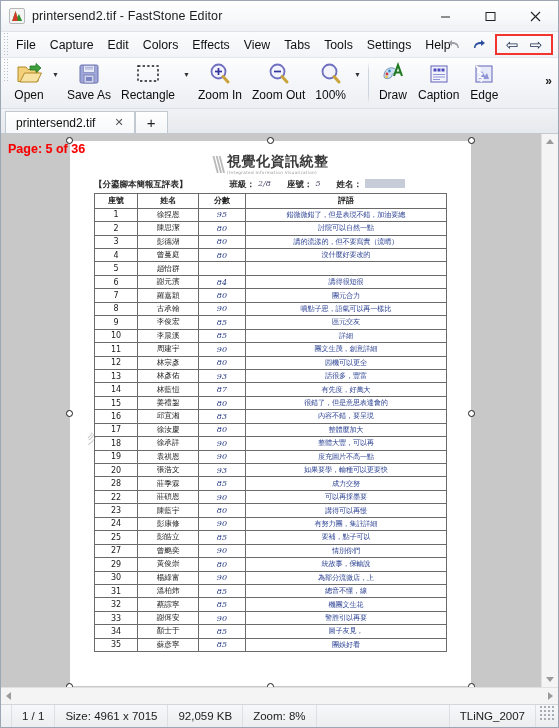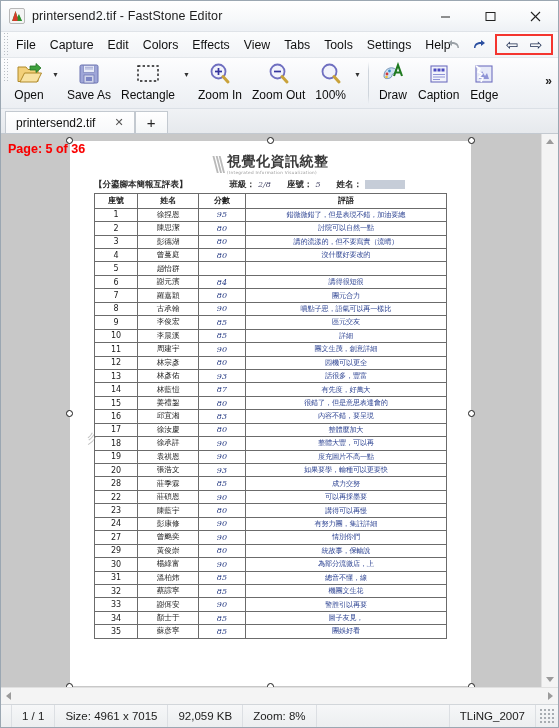--- a/index.html
+++ b/index.html
@@ -219,21 +219,21 @@
     width: 16px; height: 16px;
     display: flex; align-items: center; justify-content: center;
     font-size: 8px; color: #8d8d8d;
   }
 
   
   .statusbar {
     height: 22px; flex: 0 0 22px;
     background: linear-gradient(to bottom,#f6f7f8,#eceef0);
     border-top: 1px solid #d2d6da;
-    display: flex; align-items: center;
+    display: flex; align-items: flex-start;
     font-size: 11.5px; color: #1b1b1b;
     position: relative;
   }
   .sb-cell {
     height: 22px;
     display: flex; align-items: center;
     padding: 0 10px;
     border-right: 1px solid #dcdfe3;
     box-sizing: border-box;
     white-space: nowrap;
@@ -275,21 +275,21 @@
     font-size: 14px; font-weight: bold;
     color: #3a3a3a; letter-spacing: .5px;
     line-height: 1.05;
   }
   .doc-sub {
     font-size: 4.2px; color: #9a9a9a;
     letter-spacing: .3px;
     margin-top: 1px;
   }
   .doc-meta {
-    display: flex; align-items: center;
+    display: flex; align-items: flex-start;
     font-size: 8.5px; font-weight: bold; color: #2a2a2a;
     margin: 4px 0 2px 0;
     gap: 0;
   }
   .meta-form { margin-right: 42px; }
   .meta-lbl { margin-right: 3px; }
   .meta-hand {
     font-family: "DejaVu Serif", serif;
     color: #4a4a6a; font-weight: normal;
     font-size: 8px; font-style: italic;
@@ -715,20 +715,26 @@
                 <td class="cell-sc col-sc">80</td>
                 <td class="cmt">講得可以再慢</td>
               </tr>
               <tr>
                 <td class="cell-no col-no">24</td>
                 <td class="cell-nm col-nm">彭康修</td>
                 <td class="cell-sc col-sc">90</td>
                 <td class="cmt">有努力團，集註詳細</td>
               </tr>
               <tr>
+                <td class="cell-no col-no">25</td>
+                <td class="cell-nm col-nm">彭皓立</td>
+                <td class="cell-sc col-sc">85</td>
+                <td class="cmt">要補，點子可以</td>
+              </tr>
+              <tr>
                 <td class="cell-no col-no">27</td>
                 <td class="cell-nm col-nm">曾颮奕</td>
                 <td class="cell-sc col-sc">90</td>
                 <td class="cmt">情別你們</td>
               </tr>
               <tr>
                 <td class="cell-no col-no">29</td>
                 <td class="cell-nm col-nm">黃俊崇</td>
                 <td class="cell-sc col-sc">80</td>
                 <td class="cmt">統故事，保輸說</td>

